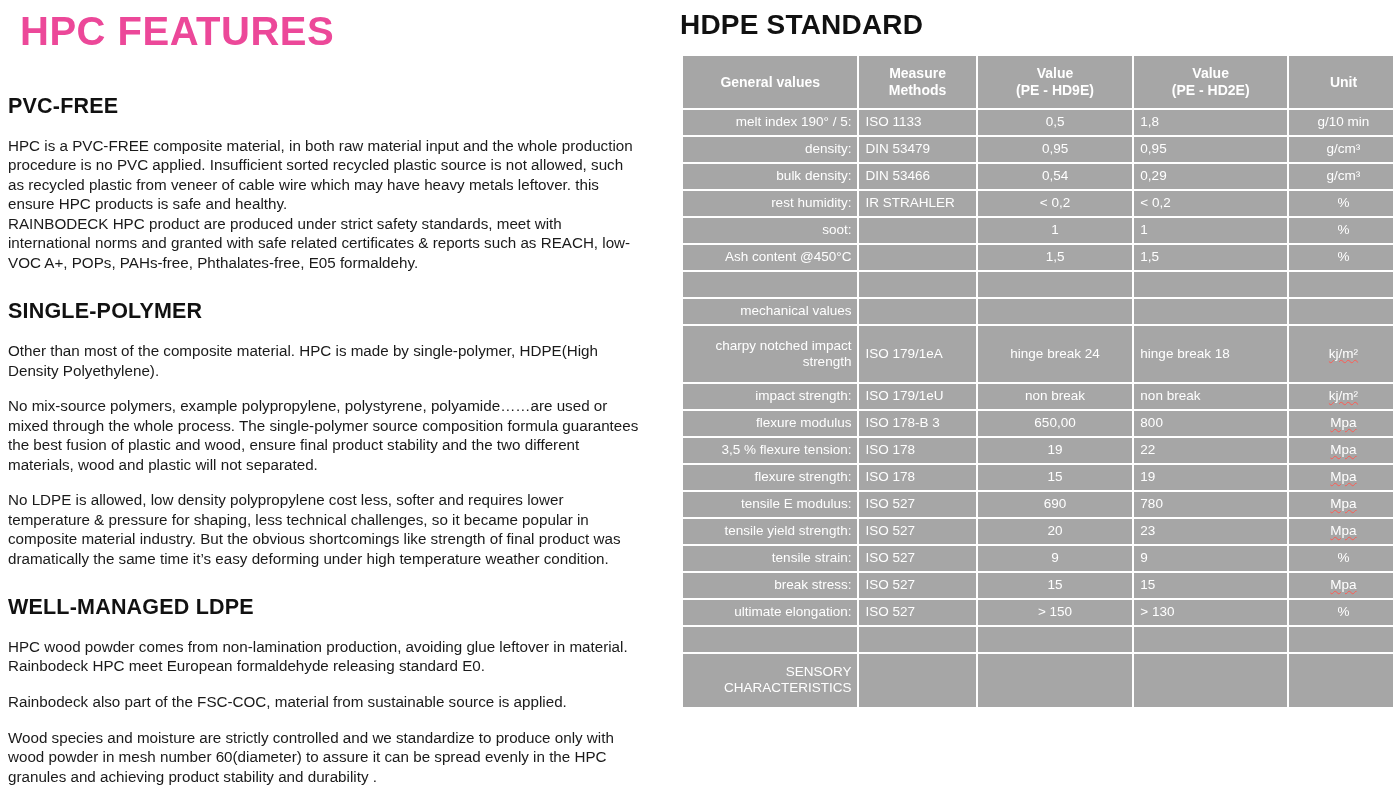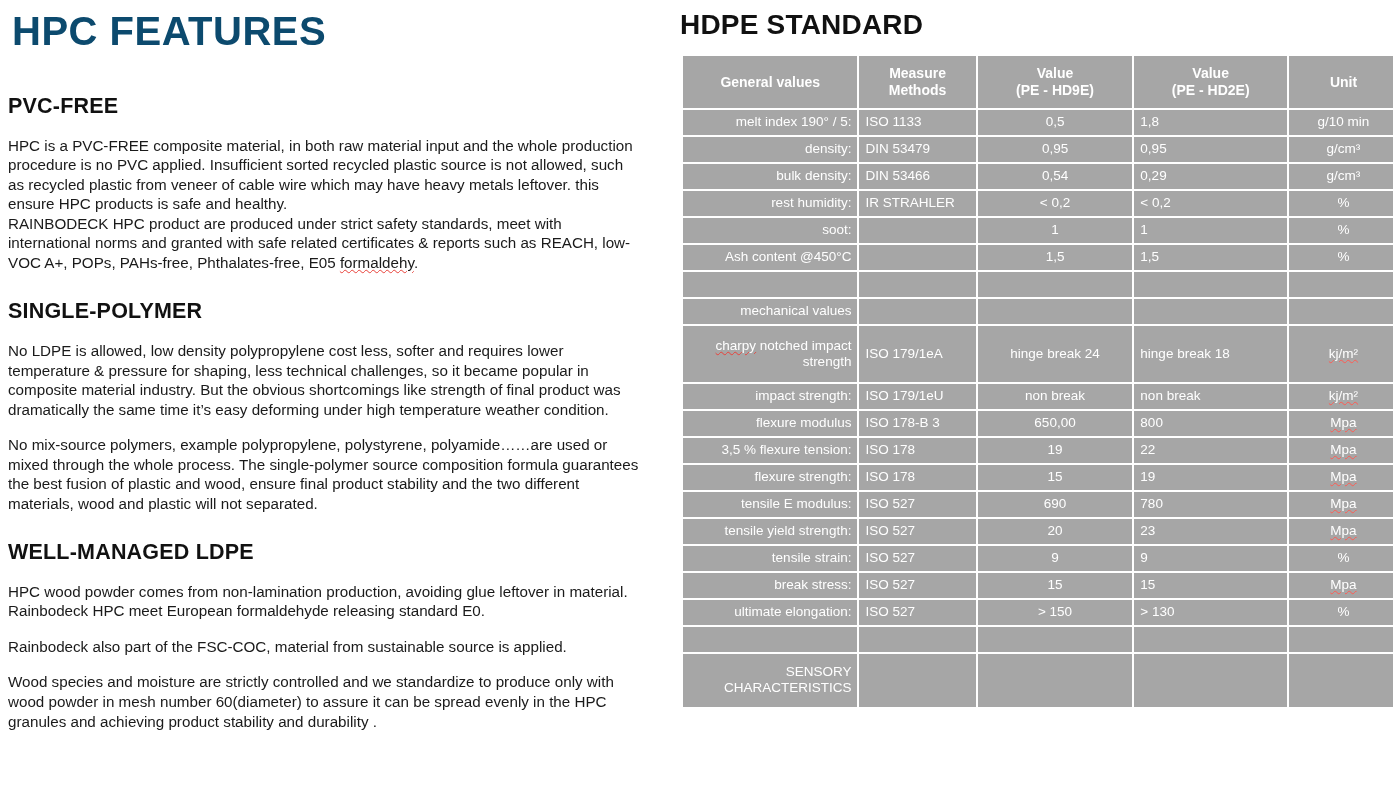--- a/index.html
+++ b/index.html
@@ -31,24 +31,24 @@
     width: 721px;
     padding: 6px 0 16px 8px;
     box-sizing: border-box;
     position: relative;
   }
 
   
   .main-title {
     font-size: 40px;
     font-weight: bold;
-    color: #0c4a6e;
+    color: #ec4899;
     letter-spacing: 0.5px;
     line-height: 1.05;
-    margin: 4px 0 0 4px;
+    margin: 4px 0 0 12px;
     font-stretch: condensed;
   }
   .section-heading {
     font-size: 21.5px;
     font-weight: bold;
     color: #111111;
     letter-spacing: 0.2px;
     margin: 0;
     line-height: 1.1;
   }
@@ -59,21 +59,20 @@
   .body-text {
     font-size: 15.2px;
     color: #1a1a1a;
     line-height: 1.285;
     margin: 0;
   }
   .body-block { margin-top: 17px; }
   .body-block + .body-block { margin-top: 16px; }
 
   .squiggle {
-    text-decoration: underline;
     text-decoration-color: #e8413a;
     text-decoration-style: wavy;
     text-decoration-thickness: 1px;
     text-underline-offset: 1px;
   }
 
   
   .r-title {
     font-size: 28px;
     font-weight: bold;
@@ -152,24 +151,27 @@
 
     <h1 class="main-title">HPC FEATURES</h1>
 
     <h2 class="section-heading sec-pvc">PVC-FREE</h2>
     <div class="body-block">
       <p class="body-text"><span>HPC is a PVC-FREE composite material, in both raw material input and the whole production procedure is no PVC applied. Insufficient sorted recycled plastic source is not allowed, such as recycled plastic from veneer of cable wire which may have heavy metals leftover. this ensure HPC products is safe and healthy.</span><br><span>RAINBODECK HPC product are produced under strict safety standards, meet with international norms and granted with safe related certificates &amp; reports such as REACH, low-VOC A+, POPs, PAHs-free, Phthalates-free, E05 </span><span class="squiggle">formaldehy</span><span>.</span></p>
     </div>
 
     <h2 class="section-heading sec-poly">SINGLE-POLYMER</h2>
     <div class="body-block">
+      <p class="body-text">Other than most of the composite material. HPC is made by single-polymer, HDPE(High Density Polyethylene).</p>
+    </div>
+    <div class="body-block">
+      <p class="body-text">No mix-source polymers, example polypropylene, polystyrene, polyamide……are used or mixed through the whole process. The single-polymer source composition formula guarantees the best fusion of plastic and wood, ensure final product stability and the two different materials, wood and plastic will not separated.</p>
+    </div>
+    <div class="body-block">
       <p class="body-text">No LDPE is allowed, low density polypropylene cost less, softer and requires lower temperature &amp; pressure for shaping, less technical challenges, so it became popular in composite material industry. But the obvious shortcomings like strength of final product was dramatically   the same time it’s easy deforming under high temperature weather condition.</p>
-    </div>
-    <div class="body-block">
-      <p class="body-text">No mix-source polymers, example polypropylene, polystyrene, polyamide……are used or mixed through the whole process. The single-polymer source composition formula guarantees the best fusion of plastic and wood, ensure final product stability and the two different materials, wood and plastic will not separated.</p>
     </div>
 
     <h2 class="section-heading sec-wood">WELL-MANAGED LDPE</h2>
     <div class="body-block">
       <p class="body-text">HPC wood powder comes from non-lamination production, avoiding glue leftover in material. Rainbodeck HPC meet European formaldehyde releasing standard E0.</p>
     </div>
     <div class="body-block">
       <p class="body-text">Rainbodeck also part of the FSC-COC, material from sustainable source is applied.</p>
     </div>
     <div class="body-block">

